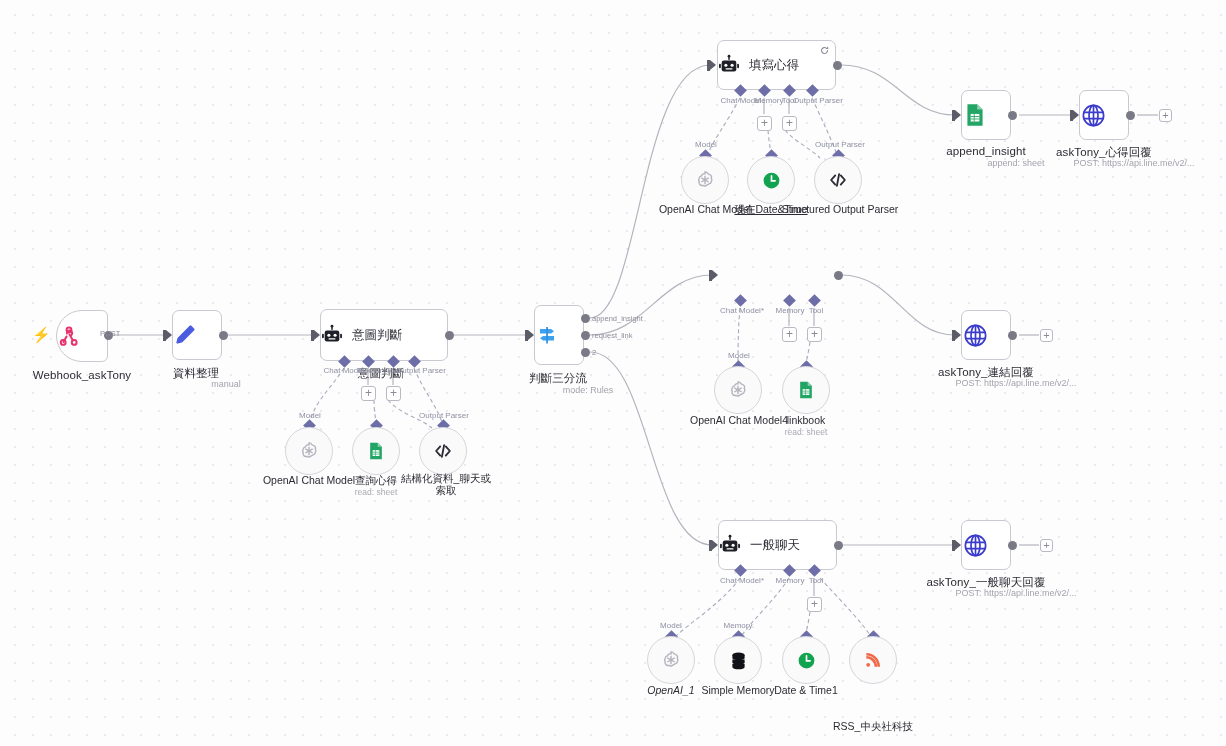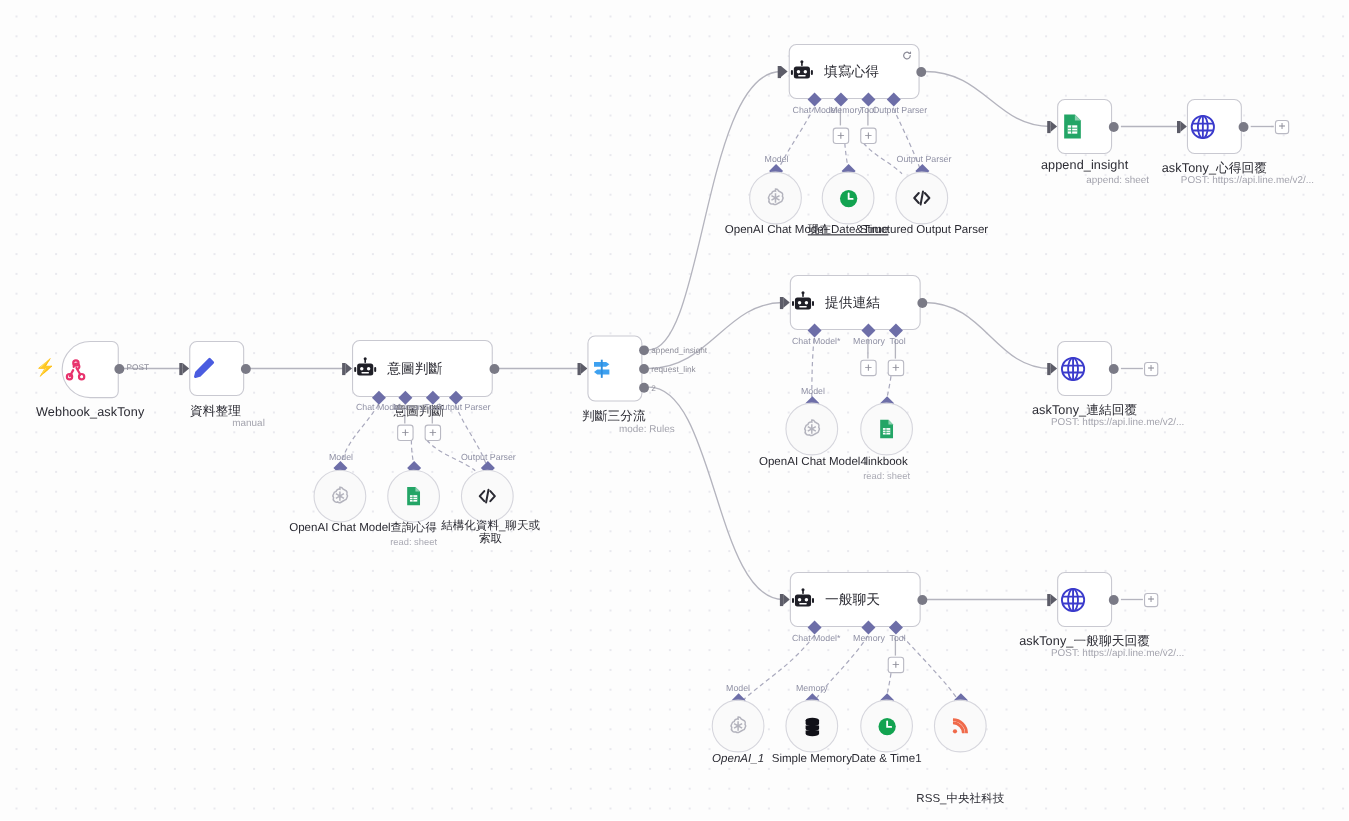--- a/index.html
+++ b/index.html
@@ -241,21 +241,21 @@
         <path d="M9.5 12.5 L6.5 18"></path>
         <path d="M12.5 10.5 L16 16.5"></path>
         <path d="M10 9.5 A2.6 2.6 0 1 1 14.2 11.2"></path>
         <circle cx="6.2" cy="18.4" r="2.4"></circle>
         <circle cx="17.2" cy="18.4" r="2.4"></circle>
         <circle cx="12" cy="6" r="2.4"></circle>
       </svg>
     </span>
   </div>
   <div class="port-out" style="left:104px; top:331px;"></div>
-  <div class="port-label" style="left:115px; top:329px;">POST</div>
+  <div class="port-label" style="left:100px; top:329px;">POST</div>
   <div class="node-label" style="left:82px; top:369px;">Webhook_askTony</div>
 
   <div class="port-in-bar" style="left:163px; top:330px;"></div>
   <div class="port-in" style="left:166px; top:330px;"></div>
   <div class="node" style="left:172px; top:310px; width:50px; height:50px;">
     <span>
       <svg class="icon-svg" width="24" height="24" viewBox="0 0 24 24" fill="none" stroke="#4a5ce0" stroke-width="2.4" stroke-linecap="round" stroke-linejoin="round">
         <path d="M17.5 3.6 L20.4 6.5 L8.5 18.4 L4.6 19.4 L5.6 15.5 Z" fill="#4a5ce0"></path>
       </svg>
     </span>
@@ -457,37 +457,20 @@
       </svg>
     </span>
   </div>
   <div class="port-out" style="left:1126px; top:111px;"></div>
   <div class="plus-btn" style="left:1159px; top:109px;">+</div>
   <div class="node-label" style="left:1104px; top:145px;">askTony_心得回覆</div>
   <div class="node-sublabel" style="left:1104px; top:158px;">POST: https://api.line.me/v2/...</div>
 
   <div class="port-in-bar" style="left:709px; top:270px;"></div>
   <div class="port-in" style="left:712px; top:270px;"></div>
-  <div class="node" style="left:718px; top:250px; width:119px; height:50px;">
-    <div class="agent-row">
-      <span>
-        <svg class="icon-svg" width="22" height="22" viewBox="0 0 24 24" fill="#1f1f27">
-          <rect x="4" y="7" width="16" height="12" rx="2.5"></rect>
-          <rect x="11.2" y="2.8" width="1.6" height="3.6"></rect>
-          <circle cx="12" cy="2.4" r="1.5"></circle>
-          <rect x="1.1" y="10.5" width="2" height="5" rx="1"></rect>
-          <rect x="20.9" y="10.5" width="2" height="5" rx="1"></rect>
-          <circle cx="8.6" cy="12.2" r="1.7" fill="#ffffff"></circle>
-          <circle cx="15.4" cy="12.2" r="1.7" fill="#ffffff"></circle>
-          <rect x="8.2" y="15.5" width="7.6" height="1.5" rx="0.7" fill="#ffffff"></rect>
-        </svg>
-      </span>
-      <span class="node-inner-title">提供連結</span>
-    </div>
-  </div>
   <div class="port-out" style="left:834px; top:271px;"></div>
 
   <div class="diamond" style="left:736px; top:296px;"></div>
   <div class="diamond" style="left:785px; top:296px;"></div>
   <div class="diamond" style="left:810px; top:296px;"></div>
   <div class="conn-label" style="left:742px; top:306px;">Chat Model*</div>
   <div class="conn-label" style="left:790px; top:306px;">Memory</div>
   <div class="conn-label" style="left:816px; top:306px;">Tool</div>
   <div class="plus-btn-lg" style="left:782px; top:327px;">+</div>
   <div class="plus-btn-lg" style="left:807px; top:327px;">+</div>

